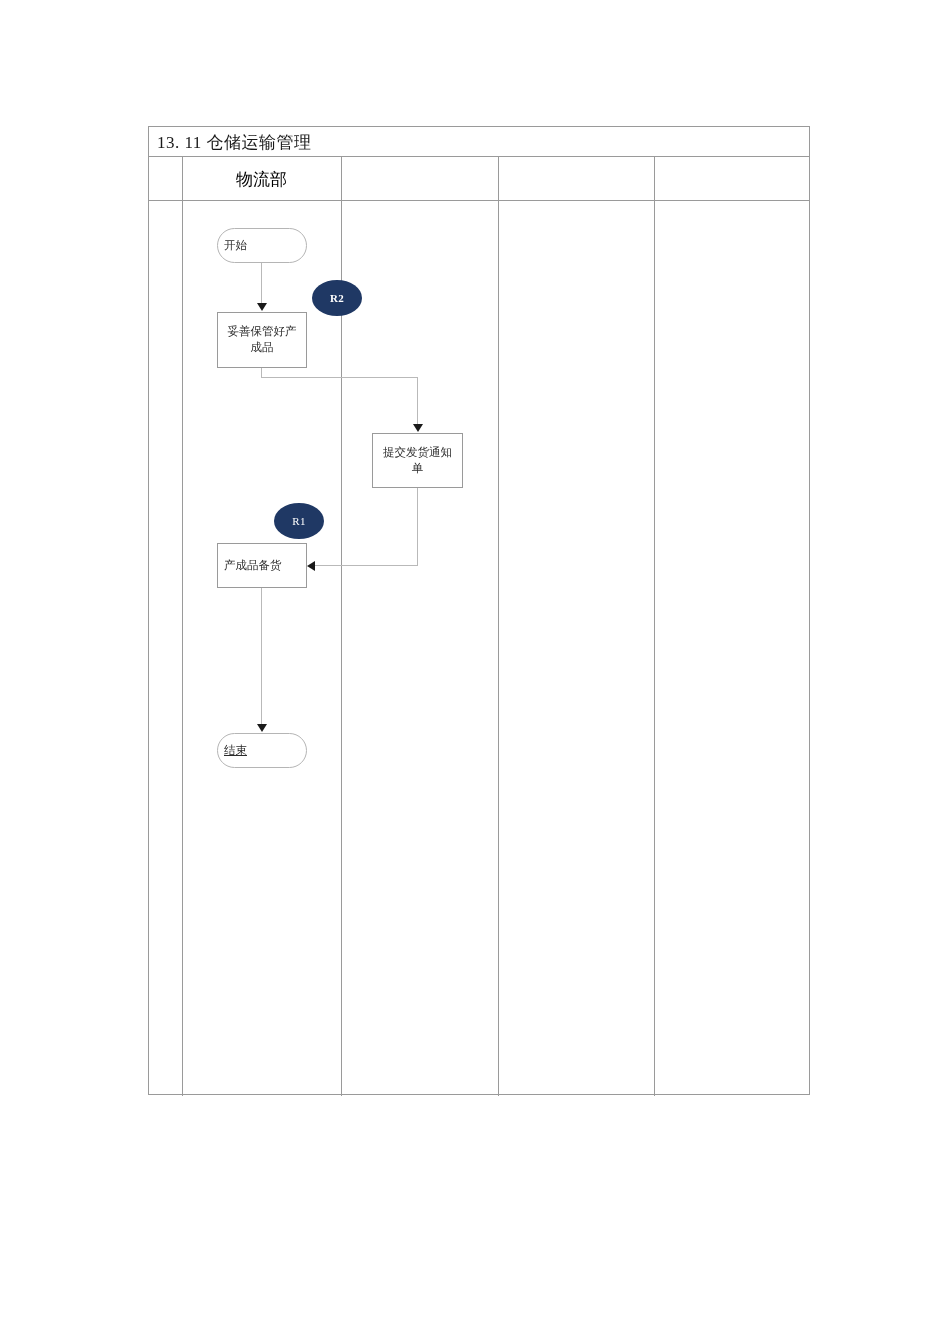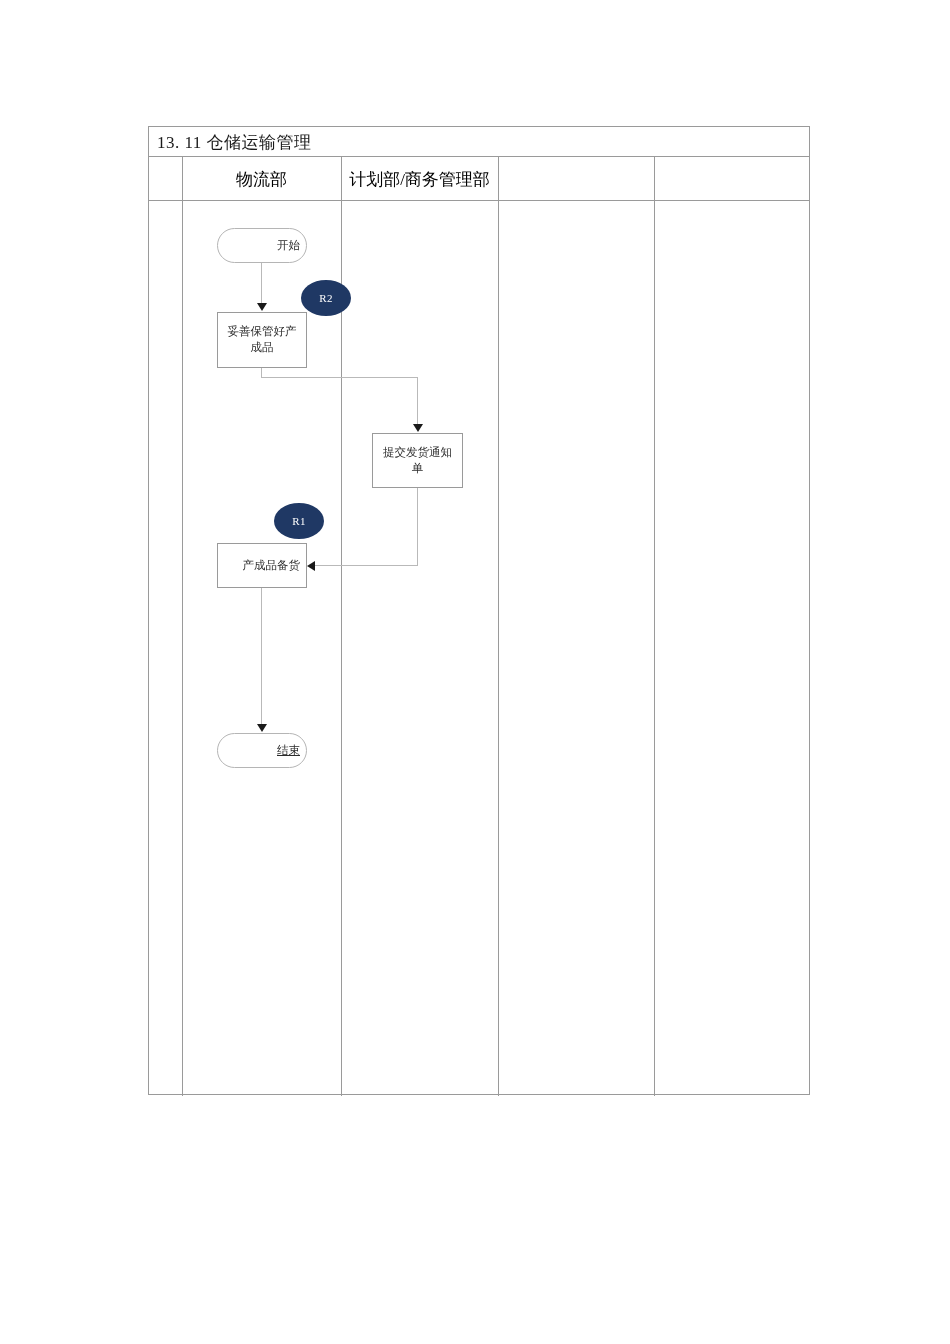--- a/index.html
+++ b/index.html
@@ -90,21 +90,21 @@
     left: 0; top: 0;
     width: 950px; height: 1344px;
     pointer-events: none;
   }
 
   .node {
     position: absolute;
     box-sizing: border-box;
     display: flex;
     align-items: center;
-    justify-content: flex-end;
+    justify-content: flex-start;
     text-align: center;
     font-size: 11.5px;
     line-height: 1.35;
     color: #2b2b2b;
     background: #ffffff;
   }
   .node.terminator {
     border: 1px solid #b5b5b5;
     border-radius: 20px;
   }
@@ -160,21 +160,20 @@
 
   <div class="table-frame">
 
     <div class="title-row">
       <div class="title-text">13. 11  仓储运输管理</div>
     </div>
 
     <div class="header-row">
       <div class="hcell" style="left:0px; width:33px;"></div>
       <div class="hcell" style="left:33px; width:159px;">物流部</div>
-      <div class="hcell" style="left:192px; width:157px;">计划部/商务管理部</div>
       <div class="hcell" style="left:349px; width:156px;"></div>
       <div class="hcell" style="left:505px; width:157px;"></div>
     </div>
 
     <div class="vline" style="left:33px;"></div>
     <div class="vline" style="left:192px;"></div>
     <div class="vline" style="left:349px;"></div>
     <div class="vline" style="left:505px;"></div>
   </div>
 
@@ -208,21 +207,21 @@
     </div>
 
     <div class="node process" style="left:217px; top:543px; width:90px; height:45px;">
       <span class="label">产成品备货</span>
     </div>
 
     <div class="node terminator" style="left:217px; top:733px; width:90px; height:35px;text-decoration:underline;">
       <span class="label">结束</span>
     </div>
 
-    <div class="badge" style="left:301px; top:280px; width:50px; height:36px;">
+    <div class="badge" style="left:312px; top:280px; width:50px; height:36px;font-weight:bold;">
       <span>R2</span>
     </div>
 
     <div class="badge" style="left:274px; top:503px; width:50px; height:36px;">
       <span>R1</span>
     </div>
 
   </div>
 </div>
 

